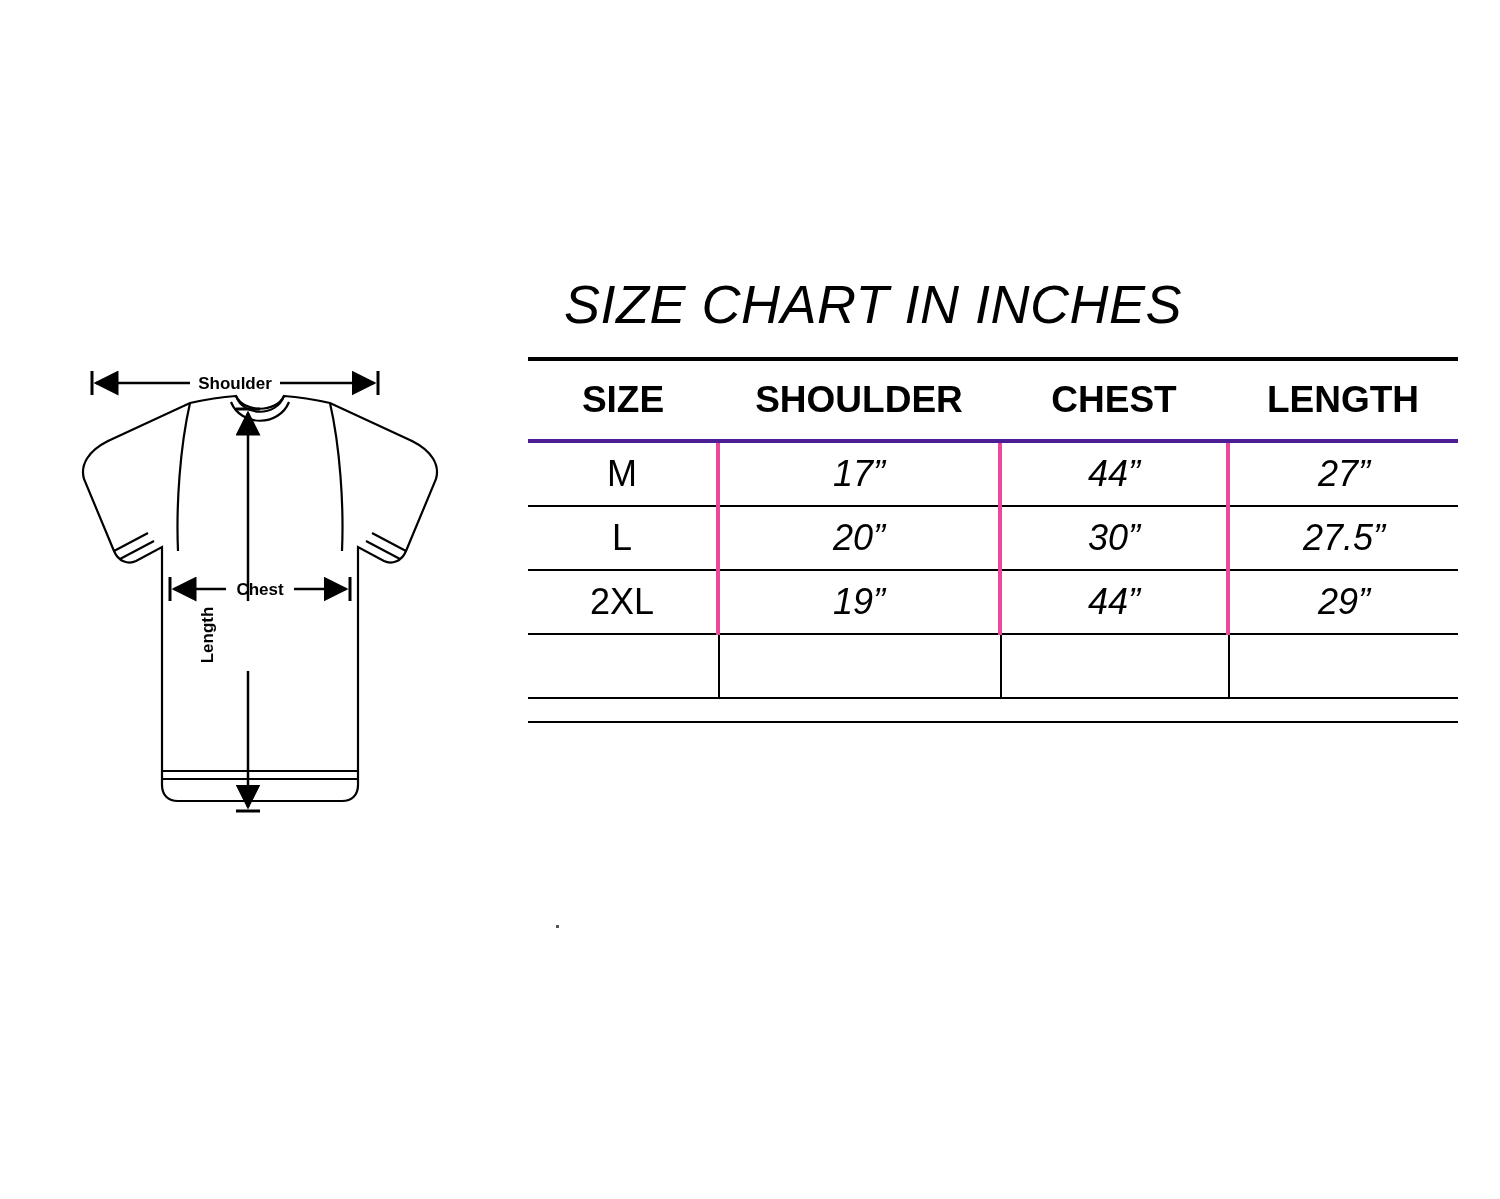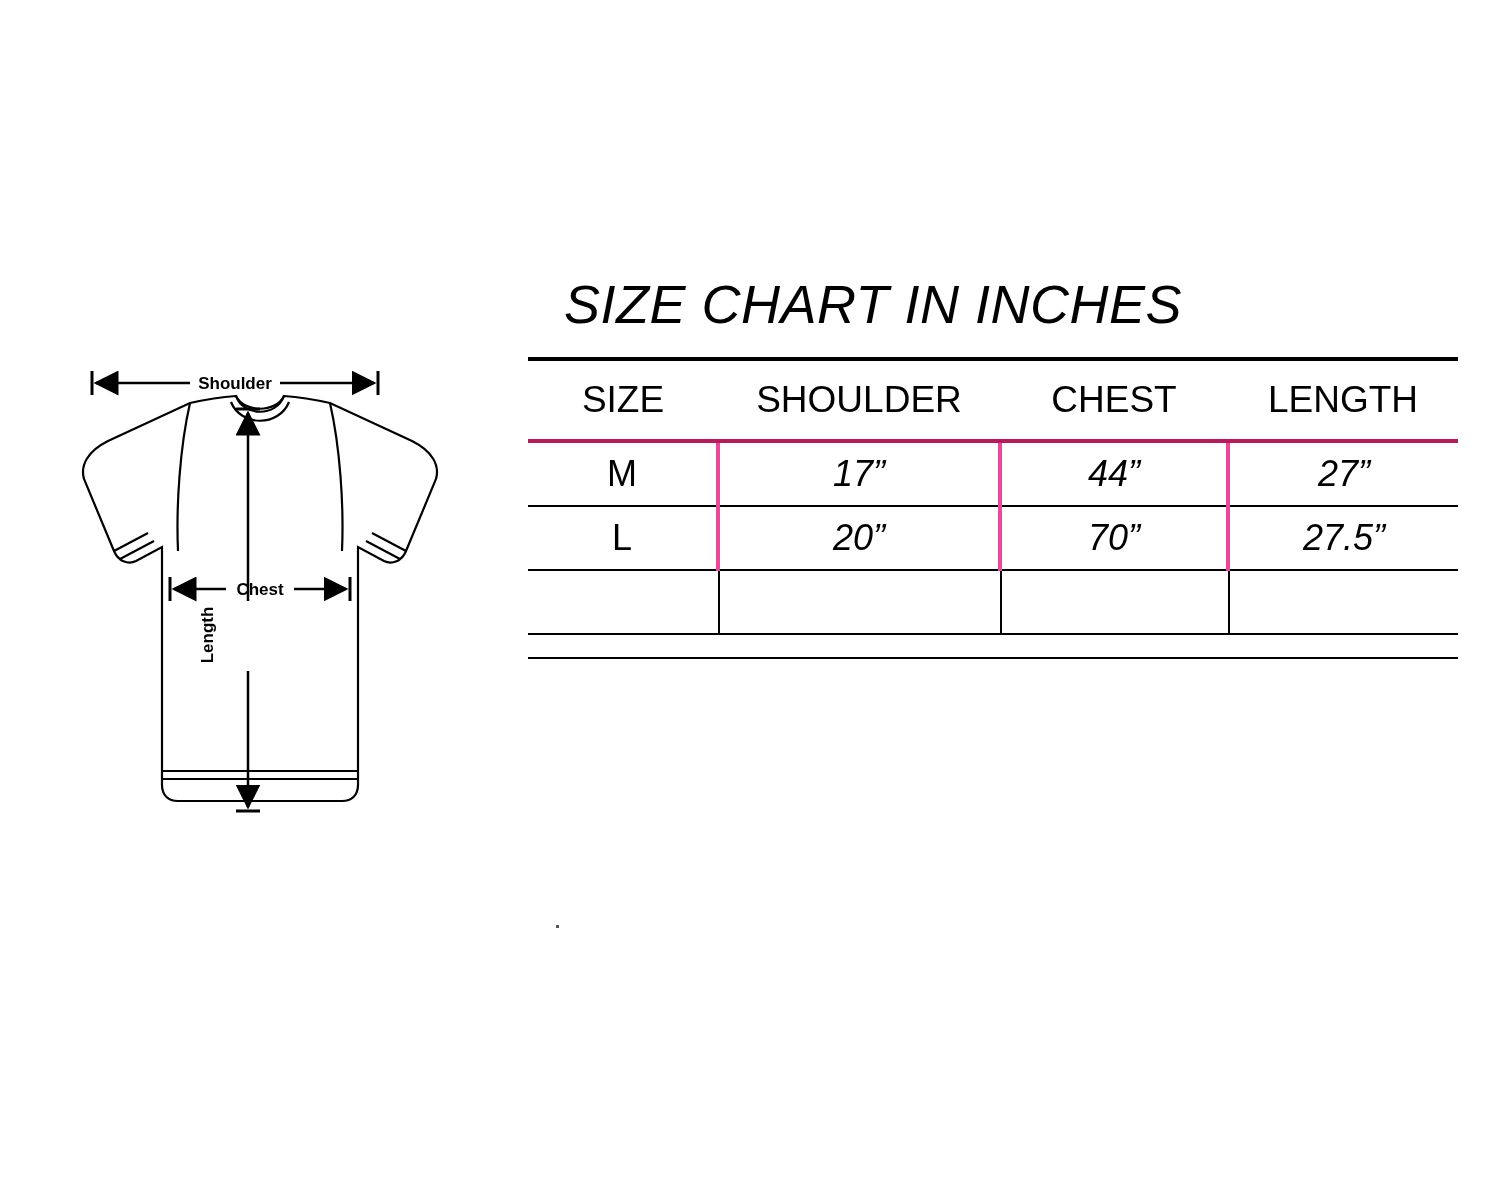--- a/index.html
+++ b/index.html
@@ -60,22 +60,22 @@
     text-align: center;
     vertical-align: middle;
     padding: 0;
     height: 62px;
     font-size: 36px;
   }
 
   
   table.size-table thead tr.head-row th {
     border-top: 4px solid #000;
-    border-bottom: 4px solid #be185d;
-    font-weight: 400;
+    border-bottom: 4px solid #4c1d95;
+    font-weight: 700;
     font-style: normal;
     font-size: 37px;
     height: 78px;
   }
   table.size-table tbody td {
     border-bottom: 2px solid #000;
   }
   table.size-table tbody tr:last-child td {
     border-bottom: 2px solid #000;
   }
@@ -238,22 +238,28 @@
     <tbody>
       <tr>
         <td class="cell-size">M</td>
         <td class="cell-val col-sep">17”</td>
         <td class="cell-val col-sep">44”</td>
         <td class="cell-val col-sep">27”</td>
       </tr>
       <tr>
         <td class="cell-size">L</td>
         <td class="cell-val col-sep">20”</td>
-        <td class="cell-val col-sep">70”</td>
+        <td class="cell-val col-sep">30”</td>
         <td class="cell-val col-sep">27.5”</td>
+      </tr>
+      <tr>
+        <td class="cell-size">2XL</td>
+        <td class="cell-val col-sep">19”</td>
+        <td class="cell-val col-sep">44”</td>
+        <td class="cell-val col-sep">29”</td>
       </tr>
     </tbody>
   </table>
 
   <div id="tail-ticks">
     <div class="tick t1"></div>
     <div class="tick t2"></div>
     <div class="tick t3"></div>
   </div>
 

